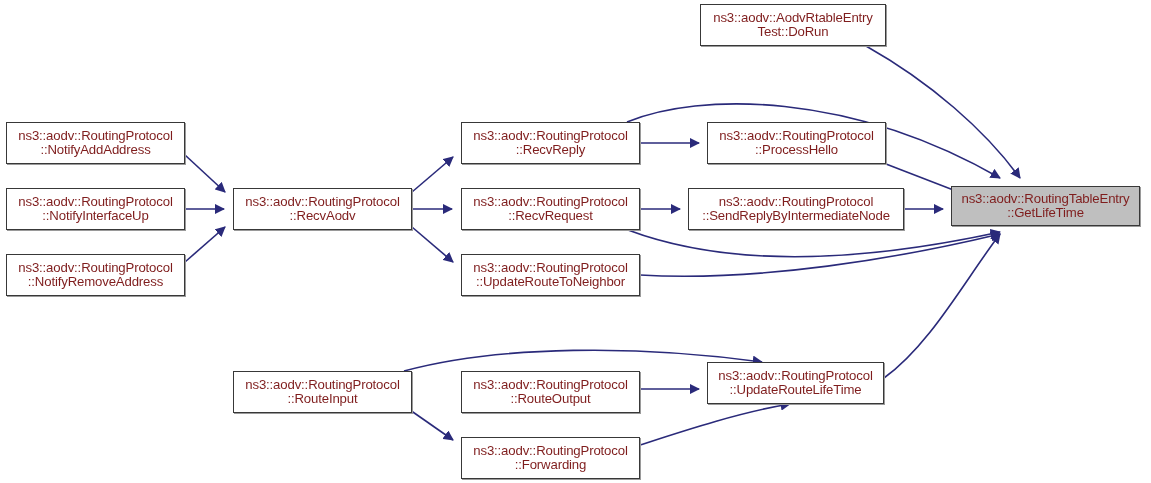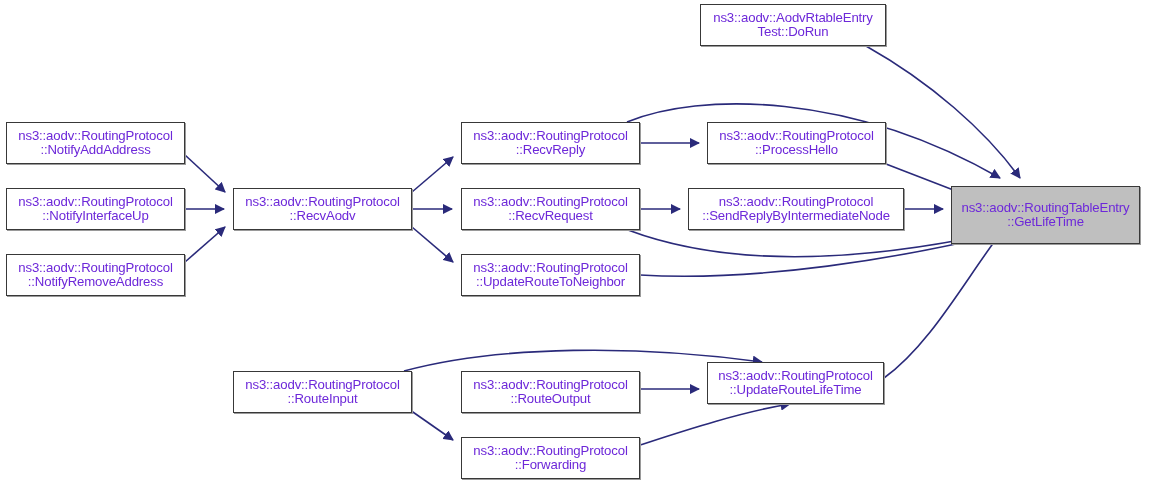--- a/index.html
+++ b/index.html
@@ -27,21 +27,21 @@
   .node {
     position: absolute;
     box-sizing: border-box;
     border: 1px solid #383838;
     background: #ffffff;
     display: flex;
     align-items: center;
     justify-content: center;
     text-align: center;
     line-height: 1.08;
-    color: #6d28d9;
+    color: #7f1d1d;
     font-size: 13.2px;
     letter-spacing: -0.15px;
     z-index: 2;
     box-shadow: 1px 1px 0 0 #9a9a9a;
   }
   .node.highlight {
     background: #bfbfbf;
   }
   .node-label {
     display: block;
@@ -117,21 +117,21 @@
 ::UpdateRouteToNeighbor</span>
       </div>
       <div class="node" style="left: 707px; top: 122px; width: 179px; height: 42px;">
         <span class="node-label">ns3::aodv::RoutingProtocol
 ::ProcessHello</span>
       </div>
       <div class="node" style="left: 688px; top: 188px; width: 216px; height: 42px;">
         <span class="node-label">ns3::aodv::RoutingProtocol
 ::SendReplyByIntermediateNode</span>
       </div>
-      <div class="node highlight" style="left: 951px; top: 186px; width: 189px; height: 58px;">
+      <div class="node highlight" style="left: 951px; top: 186px; width: 189px; height: 40px;">
         <span class="node-label">ns3::aodv::RoutingTableEntry
 ::GetLifeTime</span>
       </div>
       <div class="node" style="left: 233px; top: 371px; width: 179px; height: 42px;">
         <span class="node-label">ns3::aodv::RoutingProtocol
 ::RouteInput</span>
       </div>
       <div class="node" style="left: 461px; top: 371px; width: 179px; height: 42px;">
         <span class="node-label">ns3::aodv::RoutingProtocol
 ::RouteOutput</span>

